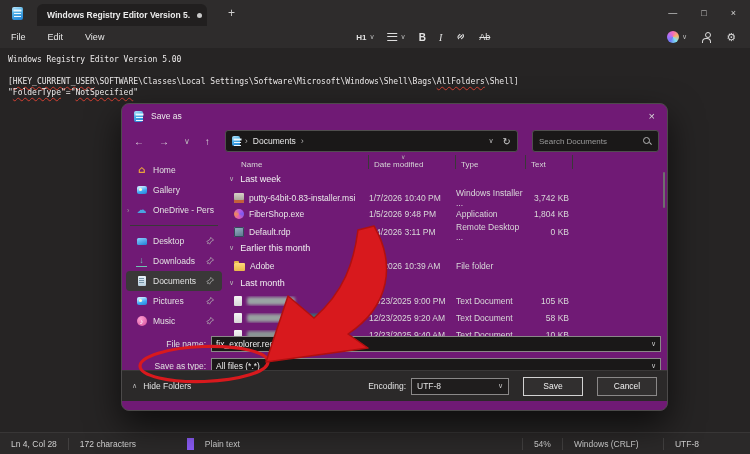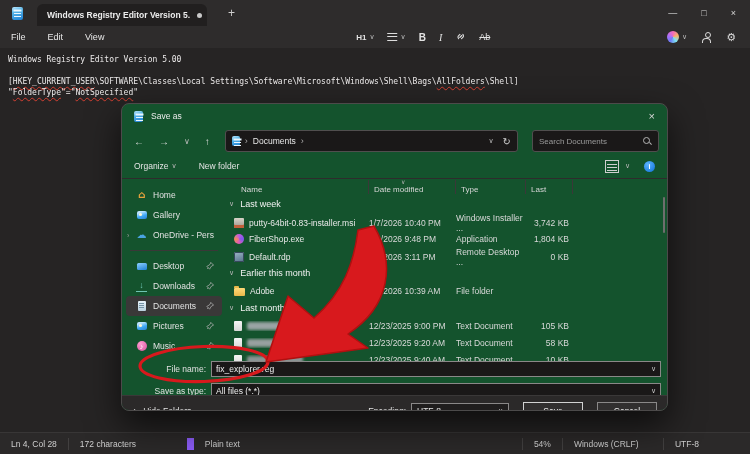--- a/index.html
+++ b/index.html
@@ -47,21 +47,21 @@
   
   .statusbar{position:absolute;left:0;bottom:0;width:100%;height:22px;background:#2b2929;border-top:1px solid #383636;
     display:flex;align-items:center;font-size:8.5px;color:#cfcfcf;box-sizing:border-box;}
   .sb-seg{padding:0 11px;display:flex;align-items:center;height:12px;border-right:1px solid #424040;}
   .sb-seg.noline{border-right:none;}
   .sb-spacer{flex:1;}
   .sb-right{display:flex;align-items:center;}
   .sb-right .sb-seg{border-right:none;border-left:1px solid #424040;}
 
   
-  .dialog{position:absolute;left:121px;top:103px;width:547px;height:308px;background:#14532d;border:1px solid #4c4a4a;
+  .dialog{position:absolute;left:121px;top:103px;width:547px;height:308px;background:#701a75;border:1px solid #4c4a4a;
     border-radius:8px;box-shadow:0 14px 34px rgba(0,0,0,.65);box-sizing:border-box;overflow:hidden;}
   .dlg-title{height:24px;display:flex;align-items:center;gap:8px;padding:0 12px;}
   .dlg-title-label{font-size:8.5px;color:#ececec;}
   .dlg-close{margin-left:auto;color:#d8d8d8;font-size:11px;}
   .dlg-nav{height:26px;display:flex;align-items:center;padding:0 8px;gap:7px;}
   .nav-ic{color:#e0e0e0;font-size:10px;padding:0 4px;}
   .nav-ic.small{font-size:8px;color:#bdbdbd;}
   .addrbar{flex:1;height:20px;background:#1a1818;border:1px solid #504e4e;border-radius:3px;display:flex;align-items:center;
     padding:0 6px;gap:5px;margin-left:4px;}
   .crumb{font-size:8.5px;color:#e6e6e6;}
@@ -236,32 +236,20 @@
           <span class="chev">∨</span>
           <span class="refresh-ic">↻</span>
         </span>
       </div>
       <div class="searchbox">
         <span class="search-ph">Search Documents</span>
         <span class="mag"></span>
       </div>
     </div>
 
-    <div class="dlg-toolbar">
-      <span class="fmt-item">
-        <span>Organize</span>
-        <span class="chev">∨</span>
-      </span>
-      <span>New folder</span>
-      <span class="tb-right">
-        <span class="view-ic"></span>
-        <span class="chev">∨</span>
-        <span class="help-ic">i</span>
-      </span>
-    </div>
 
     <div class="dlg-content">
 
       <div class="sidebar">
         <div class="sb-item">
           <span class="ic ic-home">⌂</span>
           <span class="lbl">Home</span>
         </div>
         <div class="sb-item">
           <span class="ic">
@@ -321,21 +309,21 @@
       </div>
 
       <div class="filepane">
         <div class="cols">
           <span class="col">Name</span>
           <span class="col">
               <span class="sort-ic">∨</span>
               <span>Date modified</span>
             </span>
           <span class="col">Type</span>
-          <span class="col">Last</span>
+          <span class="col">Text</span>
           <span class="col"></span>
         </div>
 
         <div class="group-hdr">
           <span class="chev">∨</span>
           <span>Last week</span>
         </div>
         <div class="frow">
           <span class="fname">
               <span class="fic fic-msi"></span>

